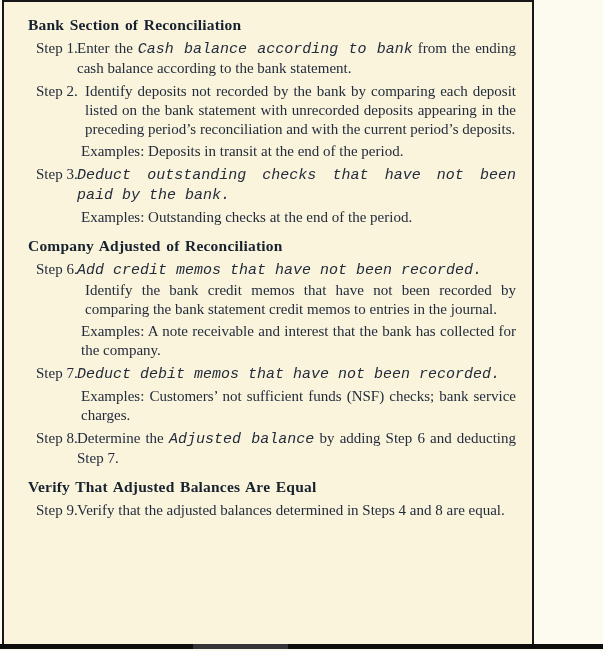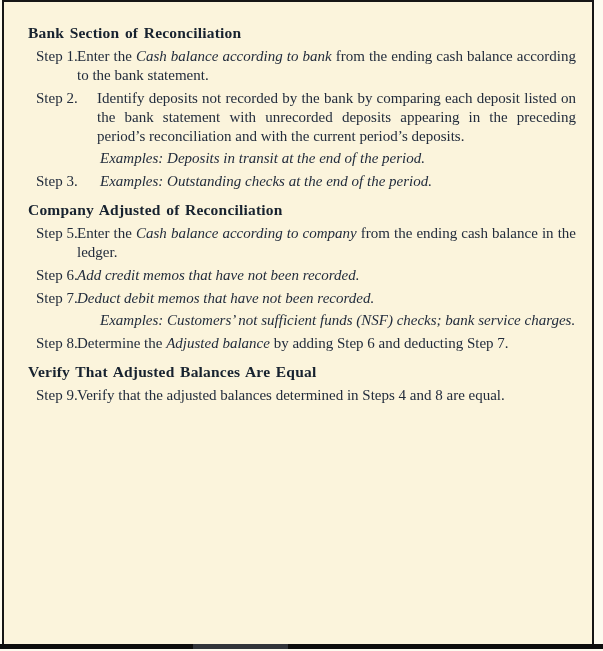--- a/index.html
+++ b/index.html
@@ -11,27 +11,27 @@
     height: 651px;
     position: relative;
     background: #FDFBEF;
     font-family: "Liberation Serif", serif;
     overflow: hidden;
   }
   .exhibit-box {
     position: absolute;
     left: 2px;
     top: 0;
-    width: 592px;
+    width: 532px;
     height: 645px;
     box-sizing: border-box;
     background: #FBF4DC;
     border: 2px solid #161616;
     border-bottom: none;
-    padding: 20px 16px 0 24px;
+    padding: 12px 16px 0 24px;
     color: #222C3C;
   }
   .section-heading {
     font-weight: bold;
     font-size: 15.5px;
     line-height: 19px;
     letter-spacing: 0.2px;
     word-spacing: 1.5px;
     color: #17222F;
     margin: 9px 0 5px 0;
@@ -50,31 +50,31 @@
     position: absolute;
     left: 8px;
     top: 0;
     white-space: nowrap;
   }
   .step-text {
     text-align: justify;
   }
   .it {
     font-style: italic;
+    font-family: Liberation Mono, monospace;
   }
   .sub-para {
-    margin-left: 20px;
+    margin-left: 8px;
     margin-top: 1px;
     text-align: justify;
   }
   .examples-para {
-    margin-left: 23px;
+    margin-left: 4px;
     margin-top: 3px;
     text-align: justify;
-    font-style: italic;
   }
   .bottom-bar {
     position: absolute;
     left: 0;
     top: 644px;
     width: 603px;
     height: 5px;
     background: #0D0D0D;
   }
   .bottom-bar-segment {
@@ -97,32 +97,31 @@
           <span class="step-label">Step 1.</span>
           <div class="step-text"><span>Enter the </span><span class="it">Cash balance according to bank</span><span> from the ending cash balance according to the bank statement.</span></div>
         </div>
         <div class="step">
           <span class="step-label">Step 2.</span>
           <div class="sub-para">Identify deposits not recorded by the bank by comparing each deposit listed on the bank statement with unrecorded deposits appearing in the preceding period’s reconciliation and with the current period’s deposits.</div>
           <div class="examples-para">Examples: Deposits in transit at the end of the period.</div>
         </div>
         <div class="step">
           <span class="step-label">Step 3.</span>
+          <div class="step-text"><span class="it">Deduct outstanding checks that have not been paid by the bank.</span></div>
           <div class="examples-para">Examples: Outstanding checks at the end of the period.</div>
         </div>
       </div>
       <div class="section">
         <div class="section-heading">Company Adjusted of Reconciliation</div>
         <div class="step">
-          <span class="step-label">Step 5.</span>
-          <div class="step-text"><span>Enter the </span><span class="it">Cash balance according to company</span><span> from the ending cash balance in the ledger.</span></div>
-        </div>
-        <div class="step">
           <span class="step-label">Step 6.</span>
           <div class="step-text"><span class="it">Add credit memos that have not been recorded.</span></div>
+          <div class="sub-para">Identify the bank credit memos that have not been recorded by comparing the bank statement credit memos to entries in the journal.</div>
+          <div class="examples-para">Examples: A note receivable and interest that the bank has collected for the company.</div>
         </div>
         <div class="step">
           <span class="step-label">Step 7.</span>
           <div class="step-text"><span class="it">Deduct debit memos that have not been recorded.</span></div>
           <div class="examples-para">Examples: Customers’ not sufficient funds (NSF) checks; bank service charges.</div>
         </div>
         <div class="step">
           <span class="step-label">Step 8.</span>
           <div class="step-text"><span>Determine the </span><span class="it">Adjusted balance</span><span> by adding Step 6 and deducting Step 7.</span></div>
         </div>

